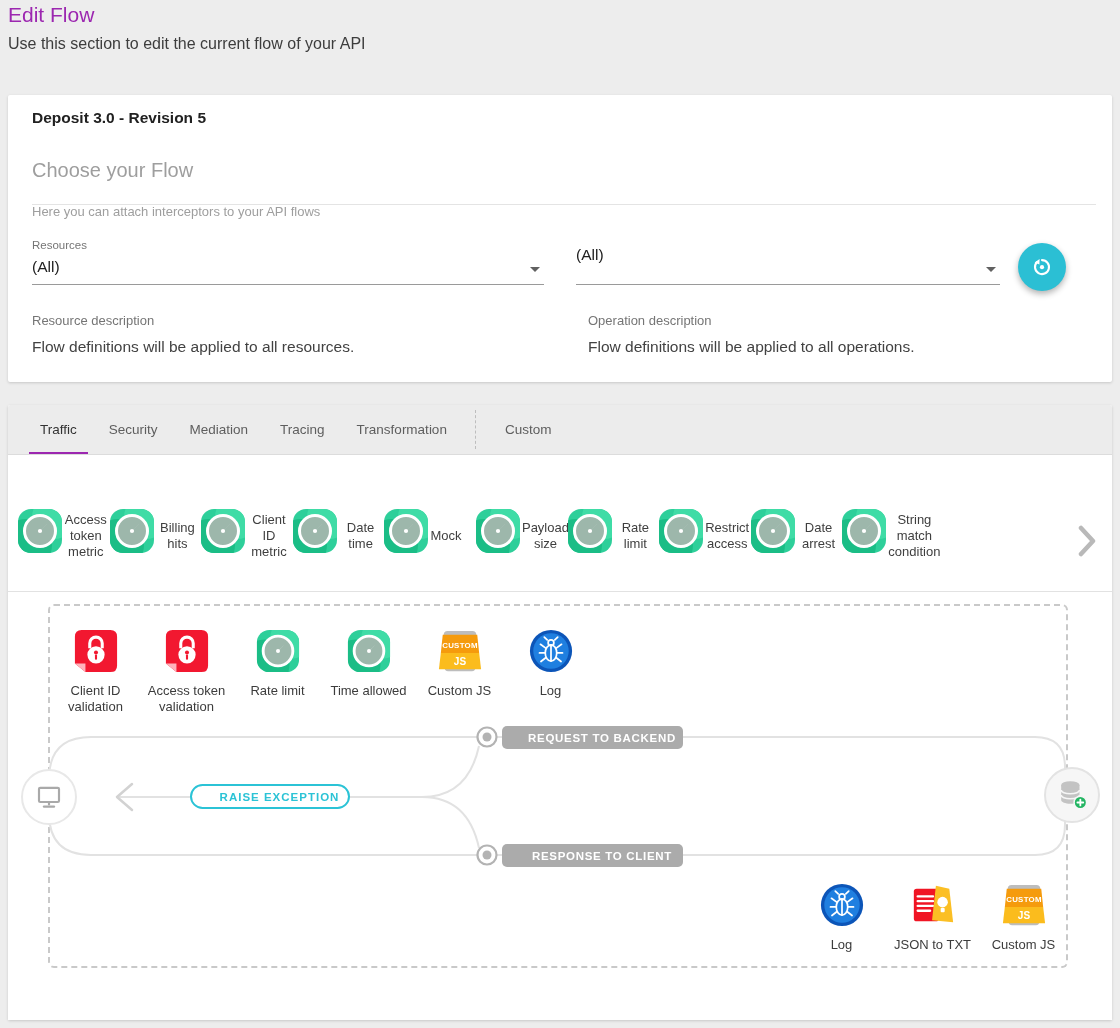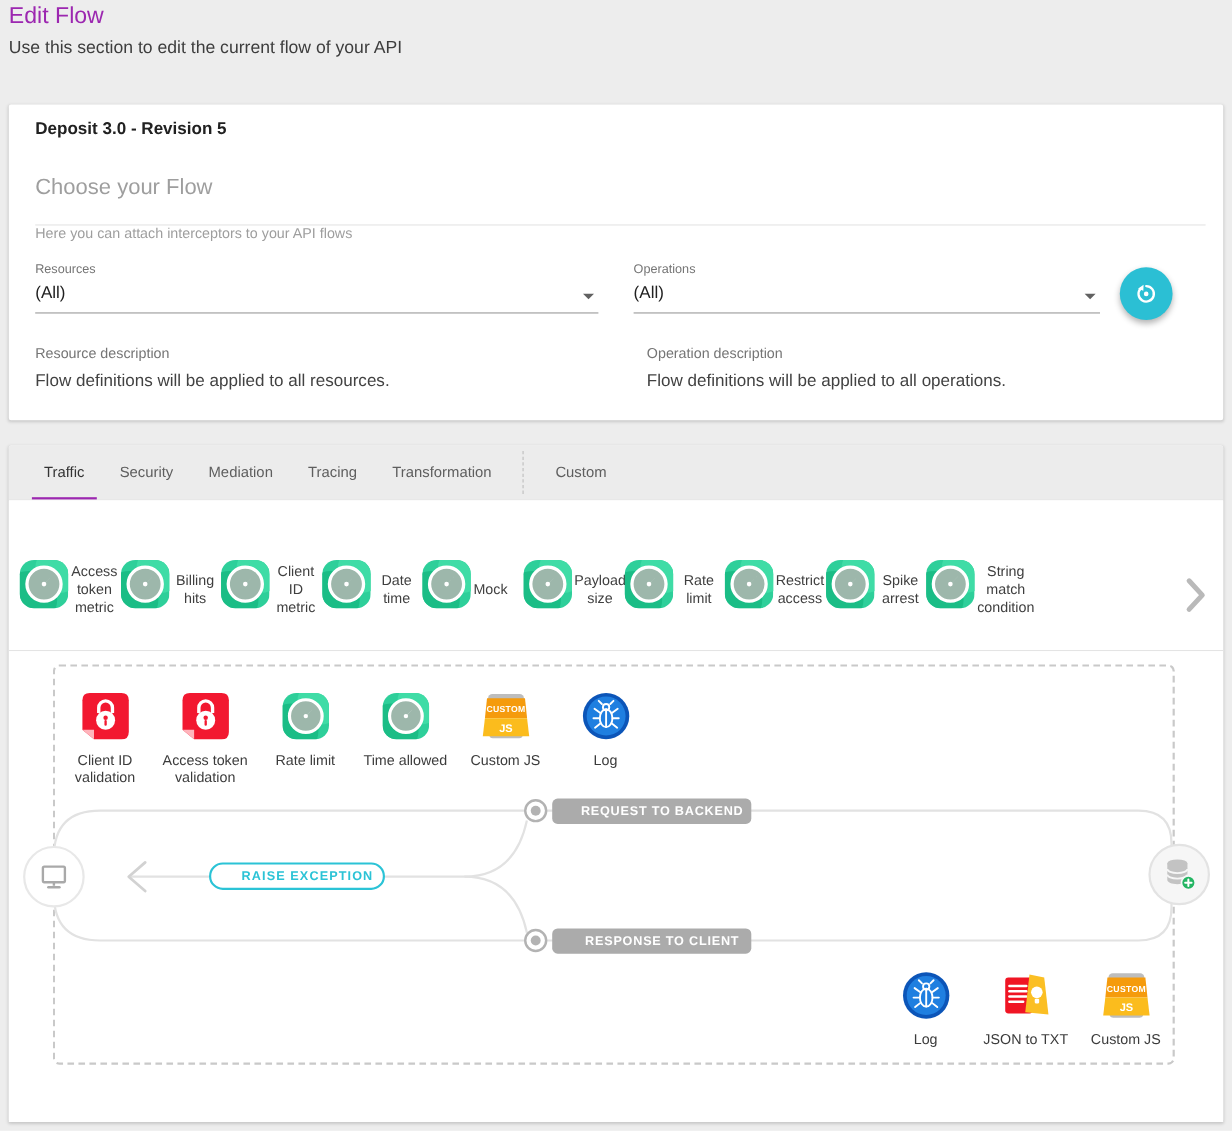--- a/index.html
+++ b/index.html
@@ -195,21 +195,20 @@
     <hr class="choose-hr">
     <p class="hint">Here you can attach interceptors to your API flows</p>
 
     <div class="field resources">
       <span class="flabel">Resources</span>
       <div class="fvalue">(All)</div>
       <span class="caret"></span>
     </div>
 
     <div class="field operations">
-      <span class="flabel">Operations</span>
       <div class="fvalue">(All)</div>
       <span class="caret"></span>
     </div>
 
     <button class="fab">
       <svg>
           <use href="#sym-history"></use>
         </svg>
     </button>
 
@@ -305,21 +304,21 @@
           <svg class="icn48" viewBox="0 0 48 48">
             <use href="#sym-gauge"></use>
           </svg>
           <div class="lbl">Restrict access</div>
         </div>
 
         <div class="pal-item">
           <svg class="icn48" viewBox="0 0 48 48">
             <use href="#sym-gauge"></use>
           </svg>
-          <div class="lbl">Spike arrest</div>
+          <div class="lbl">Date arrest</div>
         </div>
 
         <div class="pal-item">
           <svg class="icn48" viewBox="0 0 48 48">
             <use href="#sym-gauge"></use>
           </svg>
           <div class="lbl">String match condition</div>
         </div>
 
       <button class="chev">

